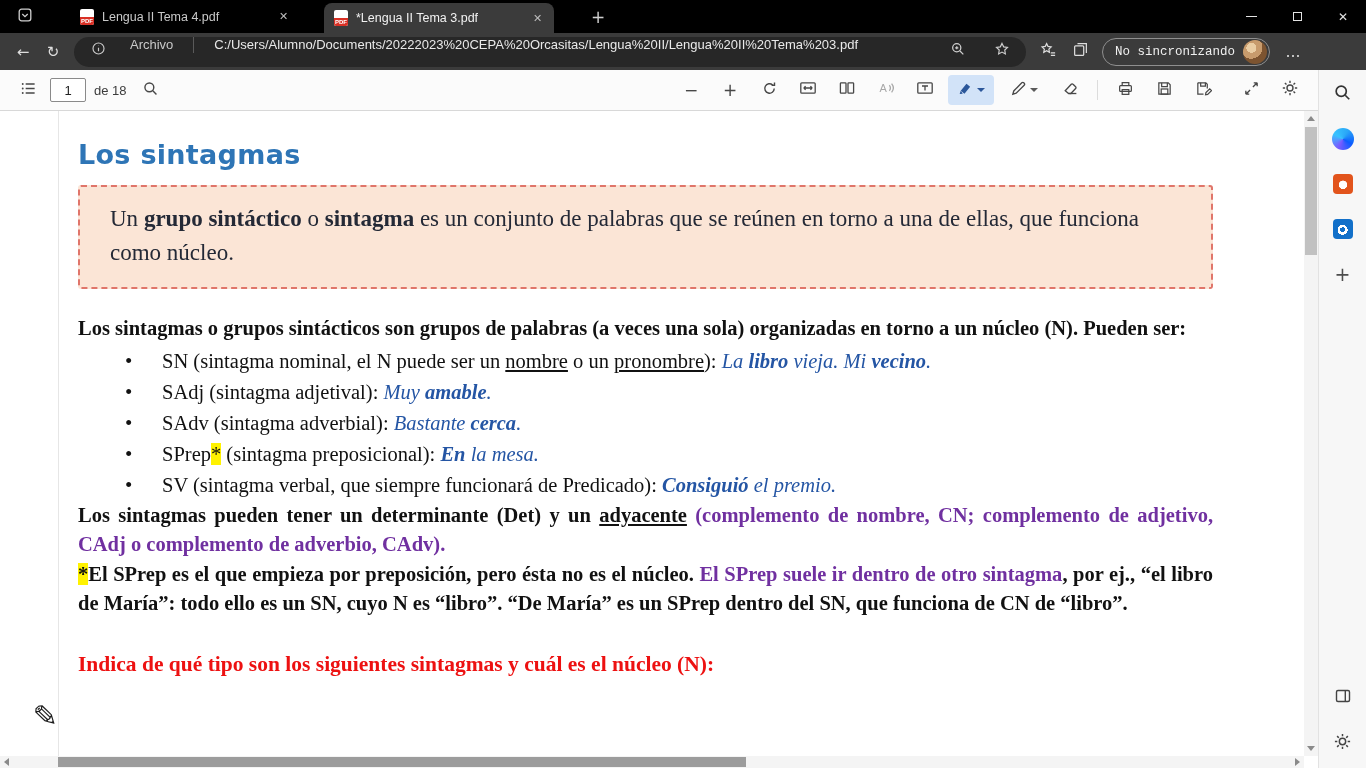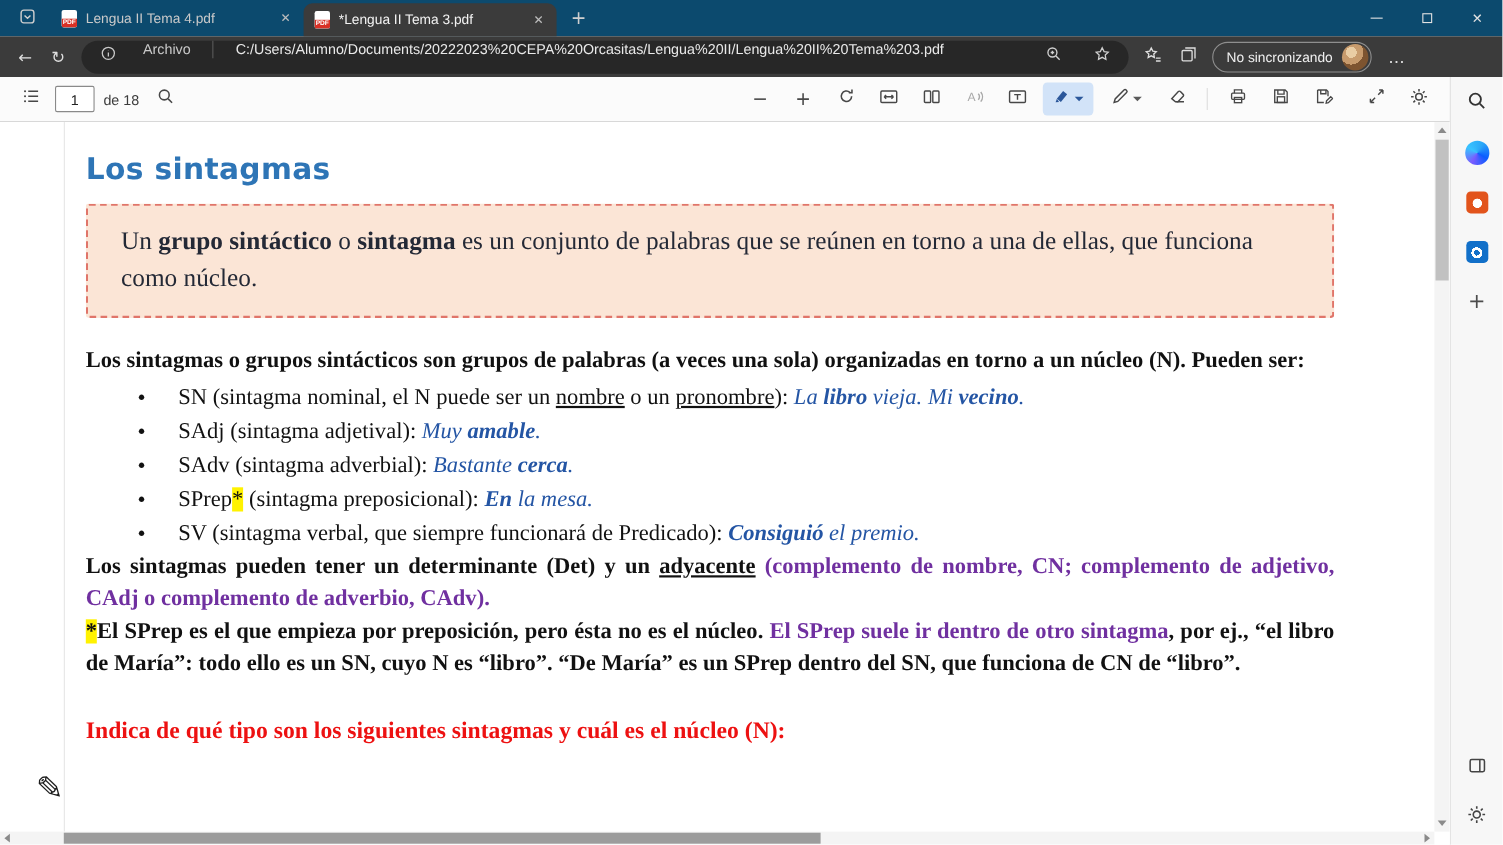--- a/index.html
+++ b/index.html
@@ -4,22 +4,22 @@
 <style>
   * { box-sizing: border-box; }
   html,body { margin:0; padding:0; }
   body {
     width:1366px; height:768px; position:relative; overflow:hidden;
     background:#fff; font-family:"Liberation Sans", sans-serif;
     -webkit-font-smoothing:antialiased;
   }
 
   
-  .tabbar { position:absolute; top:0; left:0; right:0; height:33px; background:#0c4a6e;
-            display:flex; align-items:flex-end; }
+  .tabbar { position:absolute; top:0; left:0; right:0; height:33px; background:#000000;
+            display:flex; align-items:flex-end;gap:24px; }
   .tab-actions-btn { width:30px; height:26px; margin:0 6px 3px 10px; display:flex; align-items:center;
                      justify-content:center; border-radius:4px; }
   .tab { width:230px; height:33px; display:flex; align-items:center; gap:8px; padding:0 8px 0 10px;
          color:#c9c9c9; font-size:12.5px; }
   .tab.active { height:30px; background:#3b3b3b; border-radius:8px 8px 0 0; color:#f2f2f2; }
   .tab-label { flex:1; white-space:nowrap; overflow:hidden; text-overflow:ellipsis; }
   .tab-close { width:17px; height:17px; border-radius:4px; display:flex; align-items:center;
                justify-content:center; font-size:11px; color:#bdbdbd; flex:0 0 auto; }
   .pdfico { width:14px; height:16px; background:#fff; border-radius:2px; overflow:hidden; flex:0 0 auto;
             display:flex; align-items:flex-end; justify-content:center; }
@@ -40,21 +40,21 @@
              color:#dedede; font-size:15px; border-radius:50%; flex:0 0 auto; }
   .url-pill { height:30px; background:#272727; border-radius:15px; display:flex; align-items:flex-start;
               padding:0 12px; gap:20px; margin:0 6px; flex:1; min-width:0; max-width:952px; }
   .scheme-label { color:#c9c9c9; font-size:13px; flex:0 0 auto; }
   .pill-divider { width:1px; height:16px; background:#5a5a5a; flex:0 0 auto; }
   .url-text { color:#e9e9e9; font-size:13px; white-space:nowrap; overflow:hidden; flex:1; min-width:0; }
   .pill-icon { width:24px; height:24px; display:flex; align-items:center; justify-content:center; flex:0 0 auto; }
   .addr-icon-btn { width:32px; height:30px; display:flex; align-items:center; justify-content:center;
                    border-radius:4px; flex:0 0 auto; }
   .profile-chip { height:28px; border:1px solid #8f8f8f; border-radius:14px; display:flex; align-items:center;
-                  gap:8px; padding:0 2px 0 12px; color:#f0f0f0; font-size:12.5px; margin:0 6px; flex:0 0 auto; }
+                  gap:8px; padding:0 2px 0 12px; color:#f0f0f0; font-size:12.5px; margin:0 6px; flex:0 0 auto;font-family:Liberation Mono, monospace; }
   .avatar { width:24px; height:24px; border-radius:50%;
             background:radial-gradient(circle at 35% 32%, #e9cda4 0 5px, #c79b6d 5px 11px, #7d5430 11px); }
   .more-btn { width:34px; height:30px; display:flex; align-items:center; justify-content:center;
               color:#e0e0e0; font-size:15px; flex:0 0 auto; }
 
   
   .pdfbar { position:absolute; top:70px; left:0; width:1318px; height:41px; background:#fbfbfb;
             border-bottom:1px solid #d8d8d8; display:flex; align-items:center; padding:0 12px; }
   .tbtn { min-width:32px; height:30px; display:flex; align-items:center; justify-content:center;
           border-radius:4px; gap:3px; padding:0 2px; }

